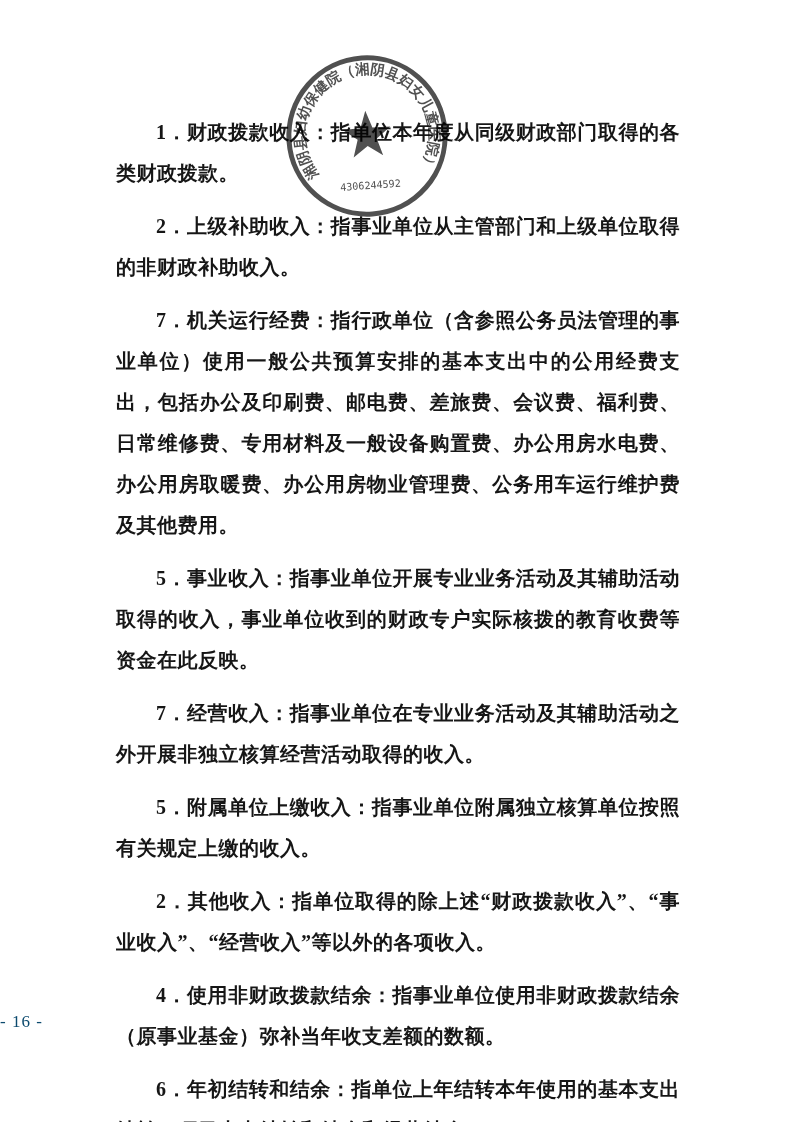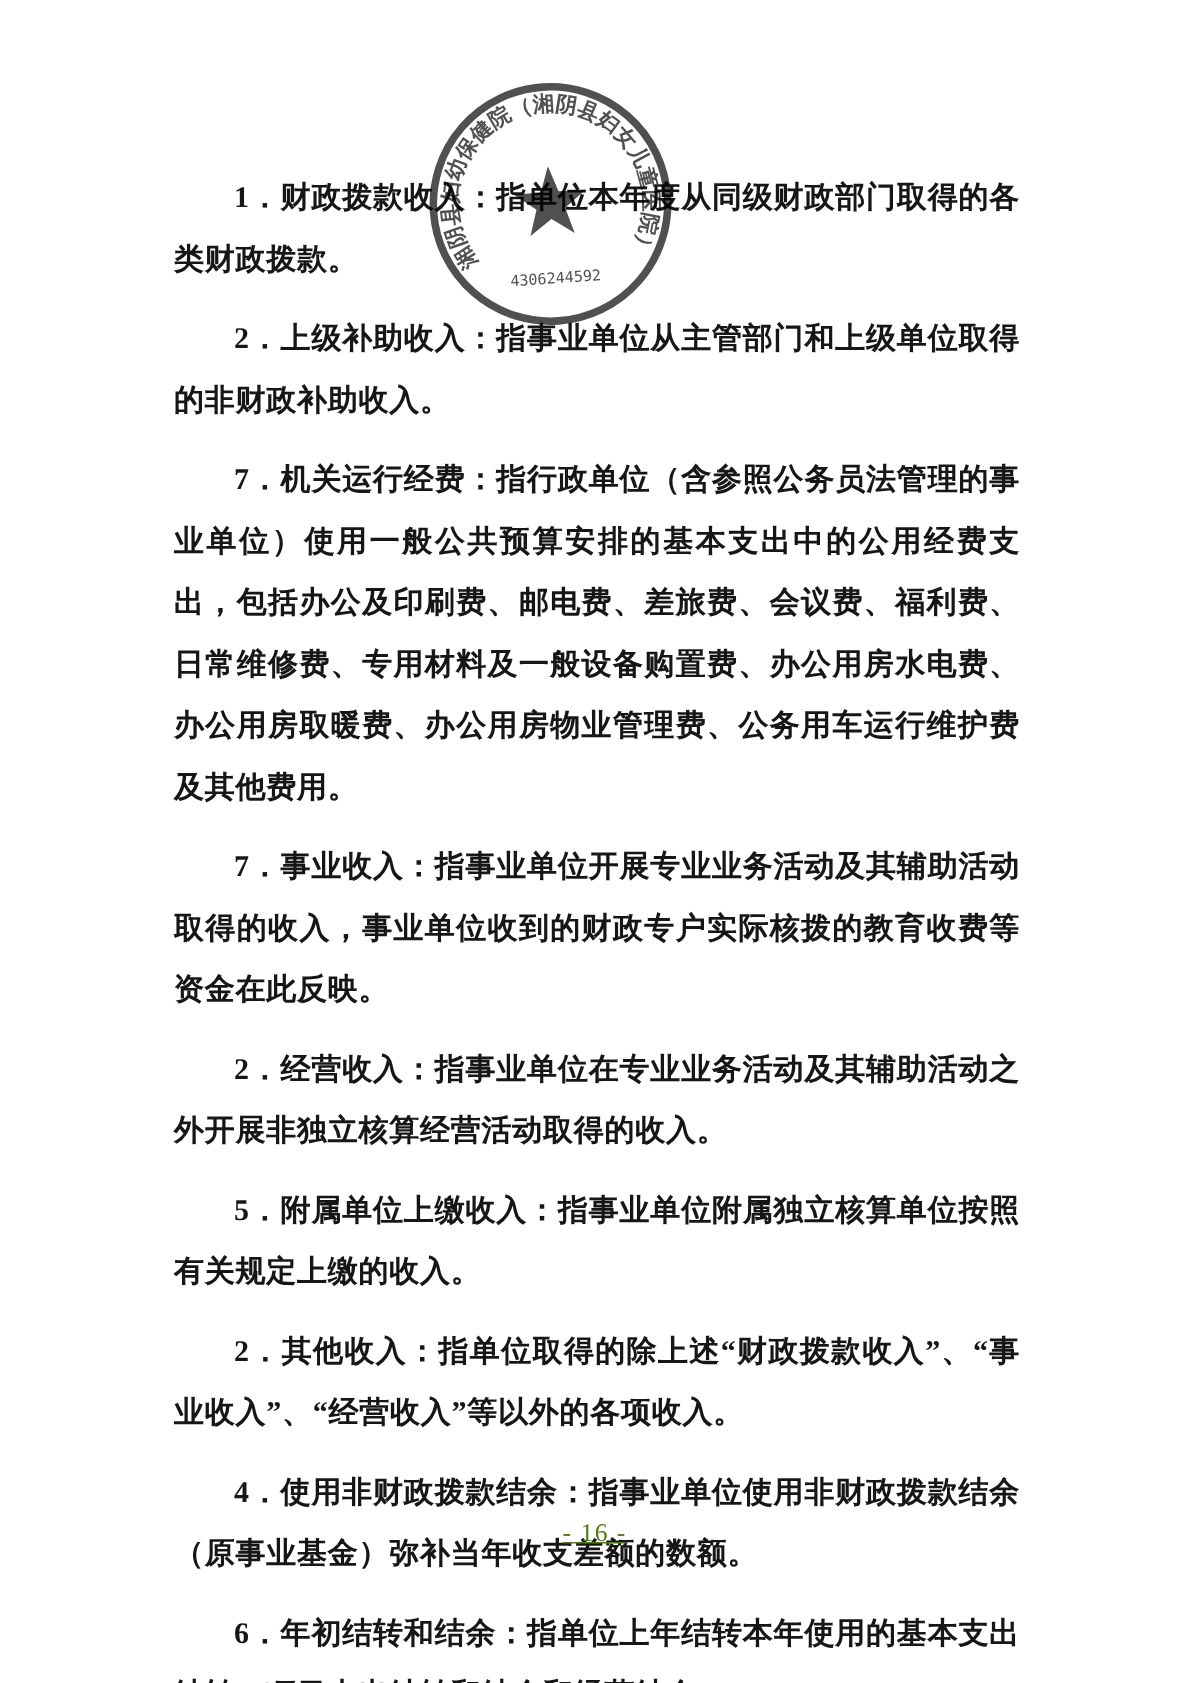--- a/index.html
+++ b/index.html
@@ -35,38 +35,36 @@
     width: 168px; height: 168px;
     mix-blend-mode: multiply;
     opacity: 0.88;
     transform: rotate(-4deg);
   }
   .stamp svg { display: block; }
   .page-number {
     position: absolute;
     left: 0; right: 0;
     top: 1012px;
-    text-align: center;
     font-size: 17px;
     letter-spacing: 1px;
-    color: #4d7c0f;
-    text-decoration: underline;
+    color: #0c4a6e;
   }
 </style>
 </head>
 <body>
 
 <div class="page">
 
   <div class="content">
     <p class="para">1．财政拨款收入：指单位本年度从同级财政部门取得的各类财政拨款。</p>
     <p class="para">2．上级补助收入：指事业单位从主管部门和上级单位取得的非财政补助收入。</p>
     <p class="para">7．机关运行经费：指行政单位（含参照公务员法管理的事业单位）使用一般公共预算安排的基本支出中的公用经费支出，包括办公及印刷费、邮电费、差旅费、会议费、福利费、日常维修费、专用材料及一般设备购置费、办公用房水电费、办公用房取暖费、办公用房物业管理费、公务用车运行维护费及其他费用。</p>
-    <p class="para">7．事业收入：指事业单位开展专业业务活动及其辅助活动取得的收入，事业单位收到的财政专户实际核拨的教育收费等资金在此反映。</p>
-    <p class="para">2．经营收入：指事业单位在专业业务活动及其辅助活动之外开展非独立核算经营活动取得的收入。</p>
+    <p class="para">5．事业收入：指事业单位开展专业业务活动及其辅助活动取得的收入，事业单位收到的财政专户实际核拨的教育收费等资金在此反映。</p>
+    <p class="para">7．经营收入：指事业单位在专业业务活动及其辅助活动之外开展非独立核算经营活动取得的收入。</p>
     <p class="para">5．附属单位上缴收入：指事业单位附属独立核算单位按照有关规定上缴的收入。</p>
     <p class="para">2．其他收入：指单位取得的除上述“财政拨款收入”、“事业收入”、“经营收入”等以外的各项收入。</p>
     <p class="para">4．使用非财政拨款结余：指事业单位使用非财政拨款结余（原事业基金）弥补当年收支差额的数额。</p>
     <p class="para">6．年初结转和结余：指单位上年结转本年使用的基本支出结转、项目支出结转和结余和经营结余。</p>
     <p class="para">11．结余分配：指事业单位按规定对非财政拨款结余资金提取的专</p>
   </div>
 
   <div class="stamp">
     <svg viewBox="0 0 200 200" width="168" height="168" xmlns="http://www.w3.org/2000/svg">
       <defs>

